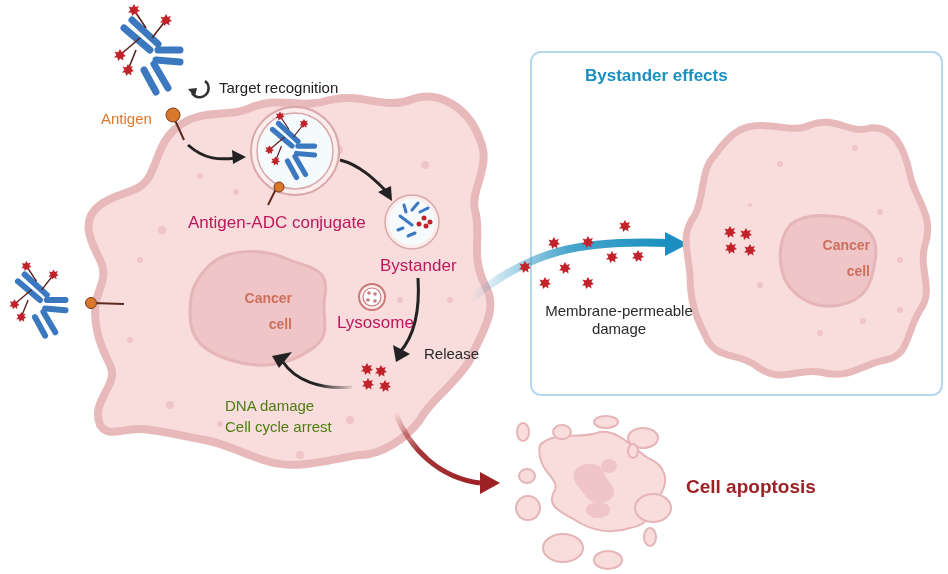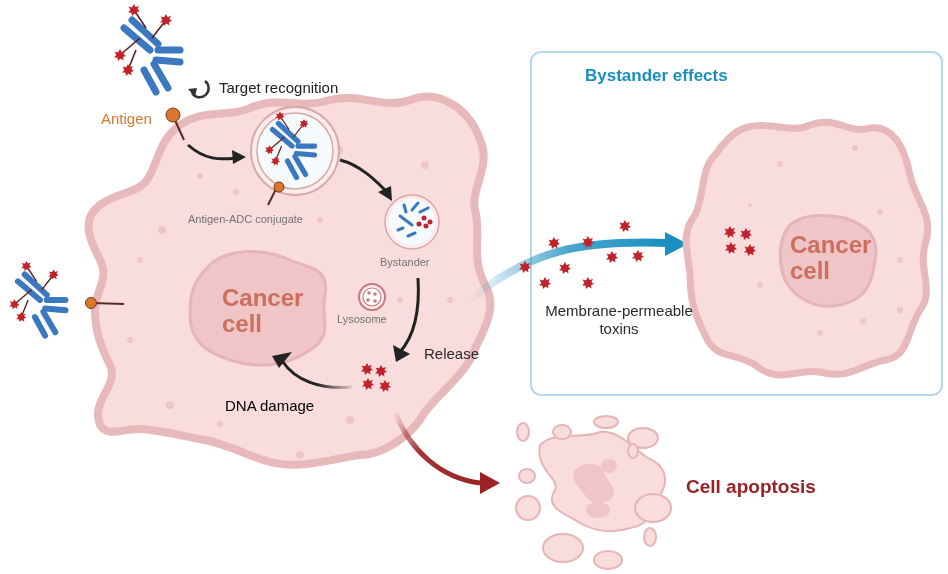--- a/index.html
+++ b/index.html
@@ -2,24 +2,24 @@
 <html><head>
 <meta charset="utf-8">
 <style>
   html, body { margin: 0; padding: 0; background: #ffffff; }
   body { width: 948px; height: 574px; position: relative; overflow: hidden;
          font-family: "Liberation Sans", sans-serif; }
   svg#stage { position: absolute; left: 0; top: 0; }
   .lbl { position: absolute; white-space: nowrap; line-height: 1.2; }
   .t-black { color: #222222; font-size: 15px; }
   .t-orange { color: #d9782d; font-size: 15px; }
-  .t-brown { color: #737373; font-size: 11px; }
+  .t-brown { color: #be185d; font-size: 17px; }
   .t-dark { color: #2a2a2a; font-size: 15px; }
-  .t-red { color: #000000; font-size: 15px; line-height: 21px; }
-  .t-nucleus { color: #cd6f5c; font-size: 24px; font-weight: bold; text-align: left; line-height: 26px; }
+  .t-red { color: #4d7c0f; font-size: 15px; line-height: 21px; }
+  .t-nucleus { color: #cd6f5c; font-size: 14px; font-weight: bold; text-align: right; line-height: 26px; }
   .t-bystander { color: #1a8fc0; font-size: 17px; font-weight: bold; margin-left: 40px; }
   .t-apoptosis { color: #9c2124; font-size: 19px; font-weight: bold; }
   .center { text-align: center; }
 </style>
 </head>
 <body>
 
 <svg id="stage" width="948" height="574" viewBox="0 0 948 574" xmlns="http://www.w3.org/2000/svg">
   <defs>
     <linearGradient id="tealArrow" x1="0" y1="0" x2="1" y2="0">
@@ -225,27 +225,28 @@
 <div class="lbl t-brown" style="left:337px; top:313px;text-align:right;">Lysosome</div>
 <div class="lbl t-dark" style="left:424px; top:313px;margin-top:32px;">Release</div>
 
 <div class="lbl t-nucleus" style="left:222px; top:285px; width:70px;">
   <div>Cancer</div>
   <div>cell</div>
 </div>
 
 <div class="lbl t-red" style="left:225px; top:395px;">
   <div>DNA damage</div>
+  <div>Cell cycle arrest</div>
 </div>
 
 <div class="lbl t-bystander" style="left:545px; top:66px;">Bystander effects</div>
 
 <div class="lbl t-dark center" style="left:533px; top:302px; width:172px;">
   <div>Membrane-permeable</div>
-  <div>toxins</div>
+  <div>damage</div>
 </div>
 
 <div class="lbl t-nucleus" style="left:790px; top:232px; width:80px;">
   <div>Cancer</div>
   <div>cell</div>
 </div>
 
 <div class="lbl t-apoptosis" style="left:686px; top:476px;text-align:center;">Cell apoptosis</div>
 
 </body></html>

